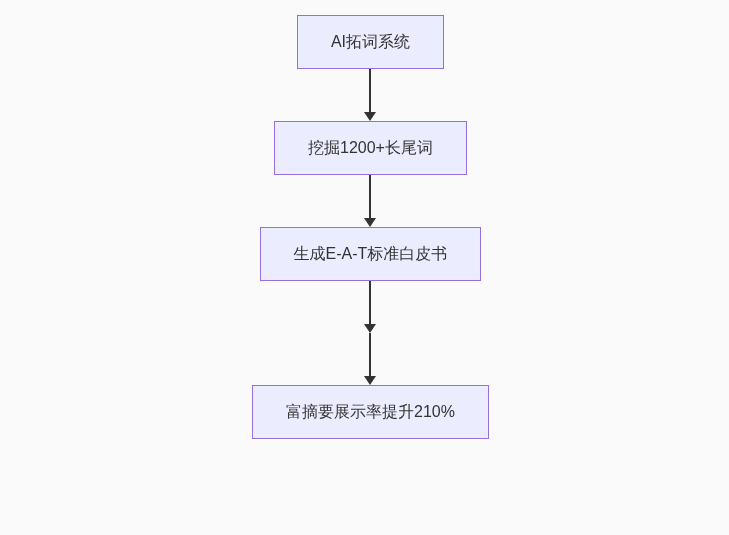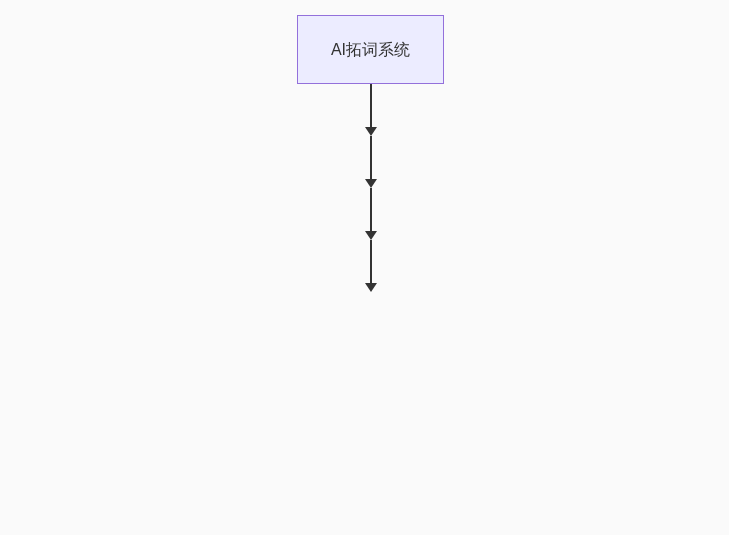--- a/index.html
+++ b/index.html
@@ -31,21 +31,21 @@
   }
   
   .flow-column {
     display: flex;
     flex-direction: column;
     align-items: center;
     margin-right: 0px;
     transform: translateX(6px);
   }
   .node {
-    height: 69px;
+    height: 54px;
     display: flex;
     align-items: center;
     justify-content: center;
     background: var(--node-fill);
     border: 1px solid var(--node-border);
     padding: 0 33px;
     font-size: 16px;
     color: var(--text);
     white-space: nowrap;
     flex: 0 0 auto;
@@ -84,33 +84,42 @@
 
     <div class="node">
       <span class="node-label">AI拓词系统</span>
     </div>
 
     <div class="edge">
       <div class="arrow-line"></div>
       <div class="arrow-head"></div>
     </div>
 
+    <div class="node">
+      <span class="node-label">挖掘1200+长尾词</span>
+    </div>
+
+    <div class="edge">
+      <div class="arrow-line"></div>
+      <div class="arrow-head"></div>
+    </div>
+
+    <div class="node">
+      <span class="node-label">生成E-A-T标准白皮书</span>
+    </div>
 
     <div class="edge">
       <div class="arrow-line"></div>
       <div class="arrow-head"></div>
     </div>
 
 
     <div class="edge">
       <div class="arrow-line"></div>
       <div class="arrow-head"></div>
     </div>
 
-
-    <div class="edge">
-      <div class="arrow-line"></div>
-      <div class="arrow-head"></div>
+    <div class="node">
+      <span class="node-label">富摘要展示率提升210%</span>
     </div>
-
 
   </div>
 </div>
 
 </body></html>

